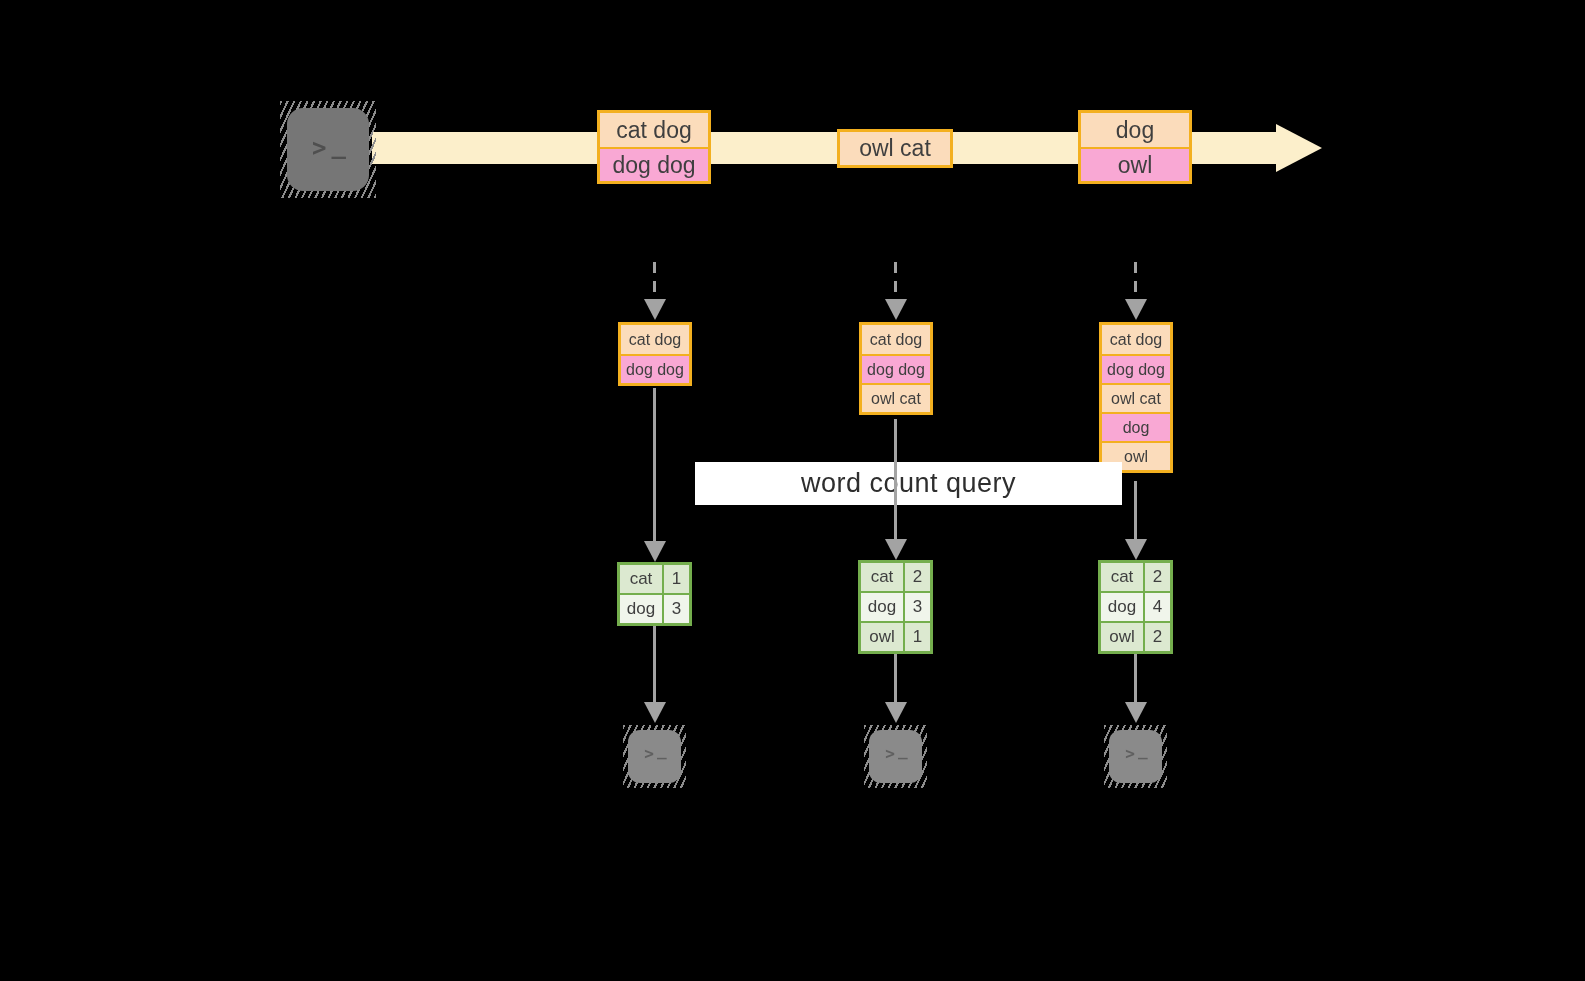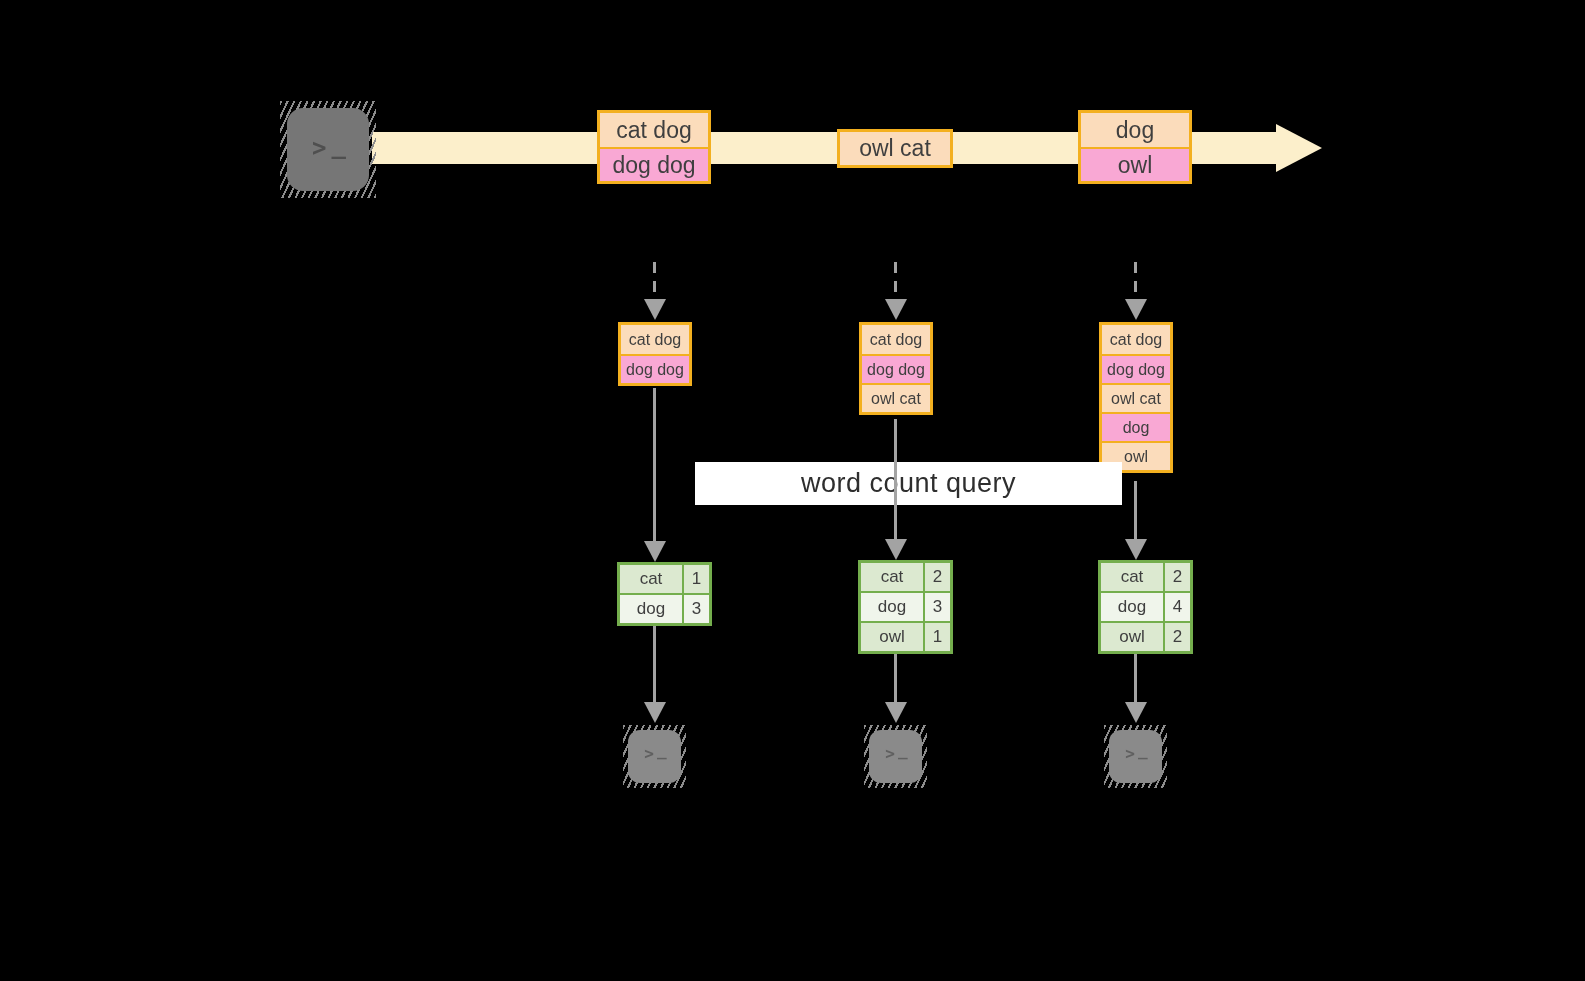--- a/index.html
+++ b/index.html
@@ -48,21 +48,21 @@
   .qbox span{font-size:27px;color:#2e2e2e;letter-spacing:0.5px;}
 
   
   .gtable{border:3px solid #74AE4D;z-index:5;box-sizing:border-box;background:#74AE4D;}
   .grow{display:flex;}
   .grow + .grow{border-top:2px solid #74AE4D;}
   .gcell{
     display:flex;align-items:center;justify-content:center;
     height:28px;font-size:17px;box-sizing:border-box;
   }
-  .gword{width:62px;}
+  .gword{width:42px;}
   .gnum{width:27px;border-left:2px solid #74AE4D;}
   .green-dark{background:#DCE9D0;}
   .green-light{background:#F0F5EB;}
 
   
   .term{
     z-index:5;
     background:repeating-linear-gradient(115deg,#8d8d8d 0 2px,transparent 2px 6px);
   }
   .term-inner{

